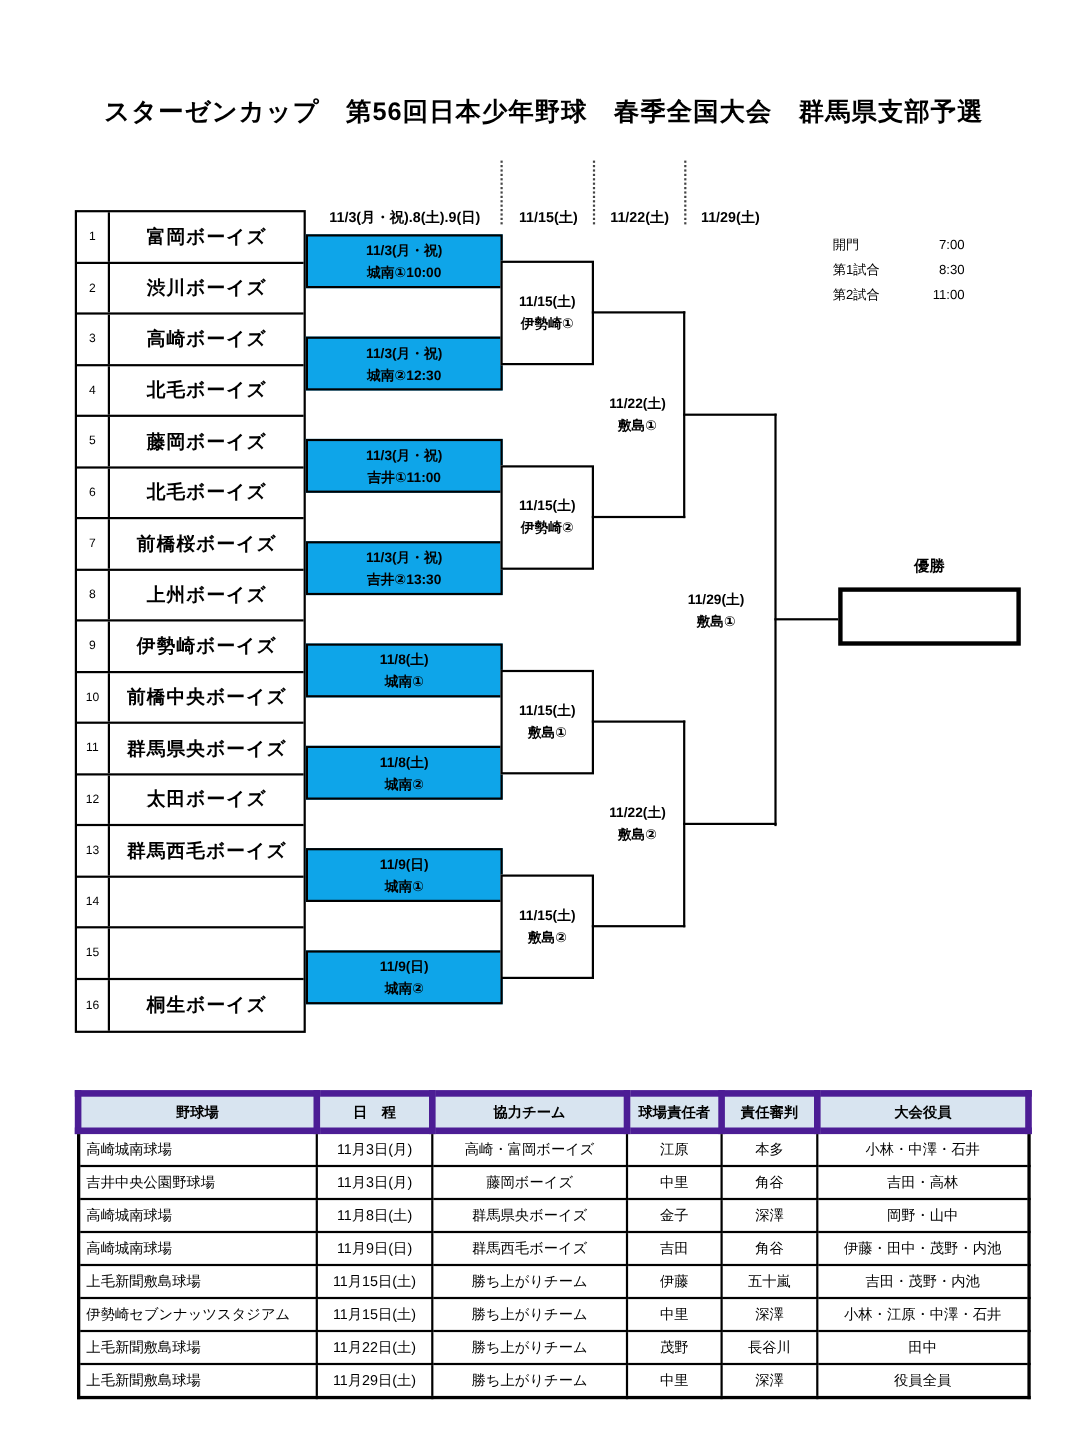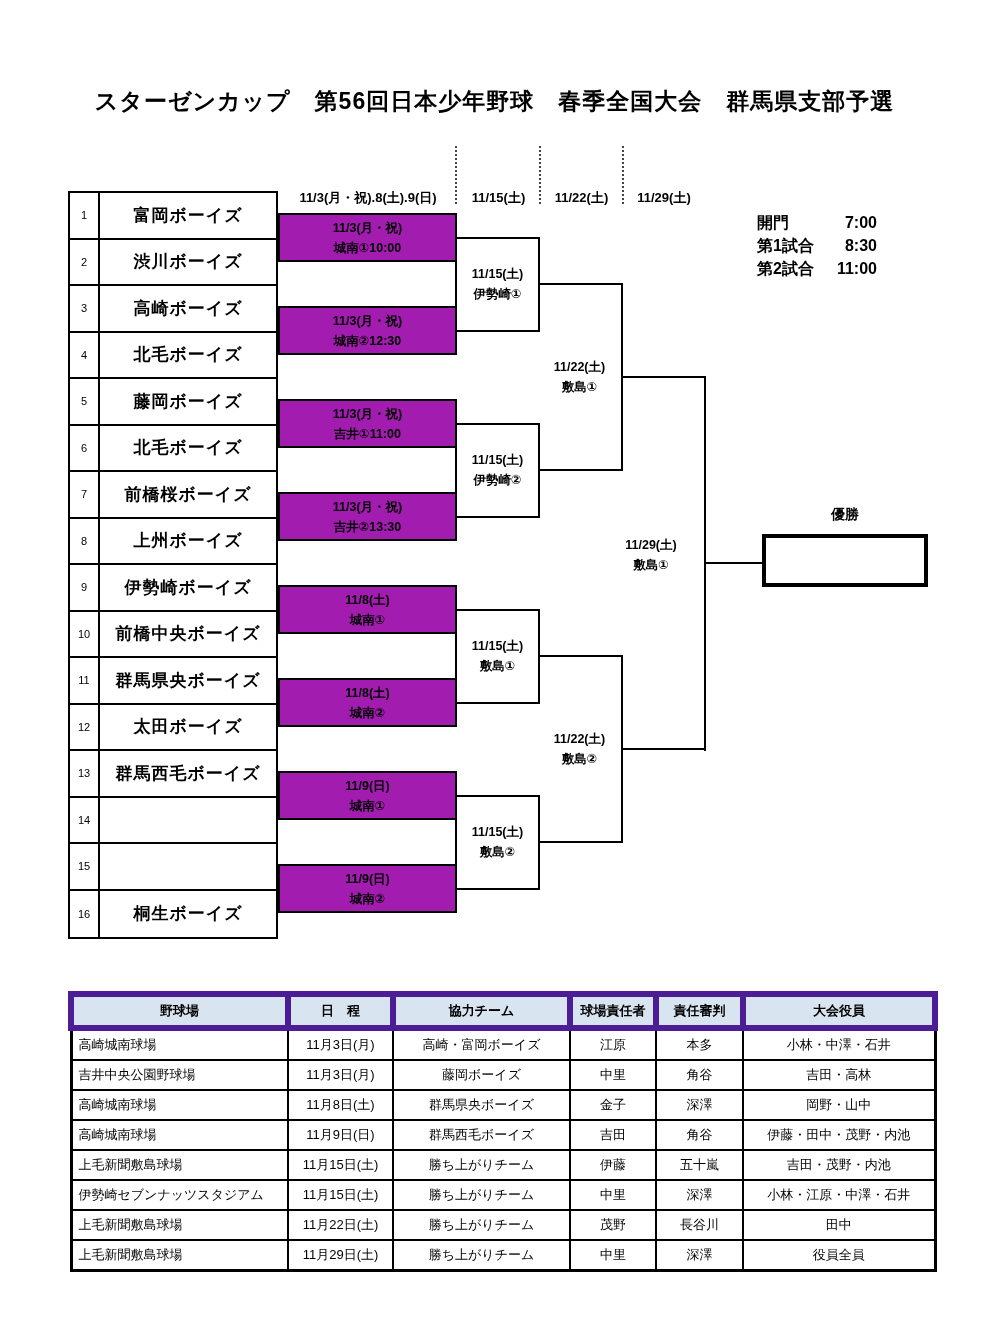--- a/index.html
+++ b/index.html
@@ -14,38 +14,38 @@
   .teamlist{position:absolute;left:68px;top:191px;width:210px;border:2px solid #000;box-sizing:border-box;}
   .team-row{height:46.5px;display:flex;box-sizing:border-box;border-bottom:2px solid #000;}
   .team-row:last-child{border-bottom:none;}
   .seed{width:30px;flex:none;display:flex;align-items:center;justify-content:center;
         font-size:11px;border-right:2px solid #000;box-sizing:border-box;}
   .tname{flex:1;display:flex;align-items:center;justify-content:center;
          font-size:17px;font-weight:bold;letter-spacing:1px;white-space:nowrap;}
   
   .mbox{position:absolute;left:278px;width:179px;height:48.5px;border:2px solid #000;
         box-sizing:border-box;display:flex;flex-direction:column;align-items:center;
-        justify-content:center;background:#a21caf;}
+        justify-content:center;background:#0ea5e9;}
   .qfbox{position:absolute;left:455px;width:85px;height:95px;border:2px solid #000;
         box-sizing:border-box;display:flex;flex-direction:column;align-items:center;
         justify-content:center;background:#fff;}
   .sf{position:absolute;left:538px;width:85px;height:188px;box-sizing:border-box;
       border-top:2px solid #000;border-right:2px solid #000;border-bottom:2px solid #000;
       display:flex;flex-direction:column;align-items:center;justify-content:center;}
   .mline{font-size:12.5px;font-weight:600;line-height:20px;white-space:nowrap;}
   .hline{position:absolute;height:2px;background:#000;}
   .vline{position:absolute;width:2px;background:#000;}
   .final-label{position:absolute;left:604px;width:94px;top:535px;text-align:center;}
   .champ-label{position:absolute;left:762px;top:506px;width:166px;text-align:center;
                font-size:14px;font-weight:600;}
   .champ-box{position:absolute;left:762px;top:534px;width:166px;height:53px;
              border:4px solid #000;box-sizing:border-box;background:#fff;}
   
   .schedule{position:absolute;left:757px;top:211px;width:120px;}
-  .sched-row{display:flex;justify-content:space-between;font-size:16px;font-weight:700;line-height:23px;}
+  .sched-row{display:flex;justify-content:space-between;font-size:12px;font-weight:400;line-height:23px;}
   
   .vtable{position:absolute;left:68px;top:991px;width:864px;border-collapse:collapse;
           table-layout:fixed;font-size:13px;border:3px solid #000;}
   .vtable th{border:6px solid #4c1d95;background:#d8e4f0;font-weight:bold;height:28px;
              text-align:center;padding:0 2px;white-space:nowrap;}
   .vtable td{border:2px solid #000;height:28px;text-align:center;padding:0 2px;white-space:nowrap;}
   .vtable td.col0{text-align:left;padding-left:6px;}
 </style>
 </head>
 <body>

